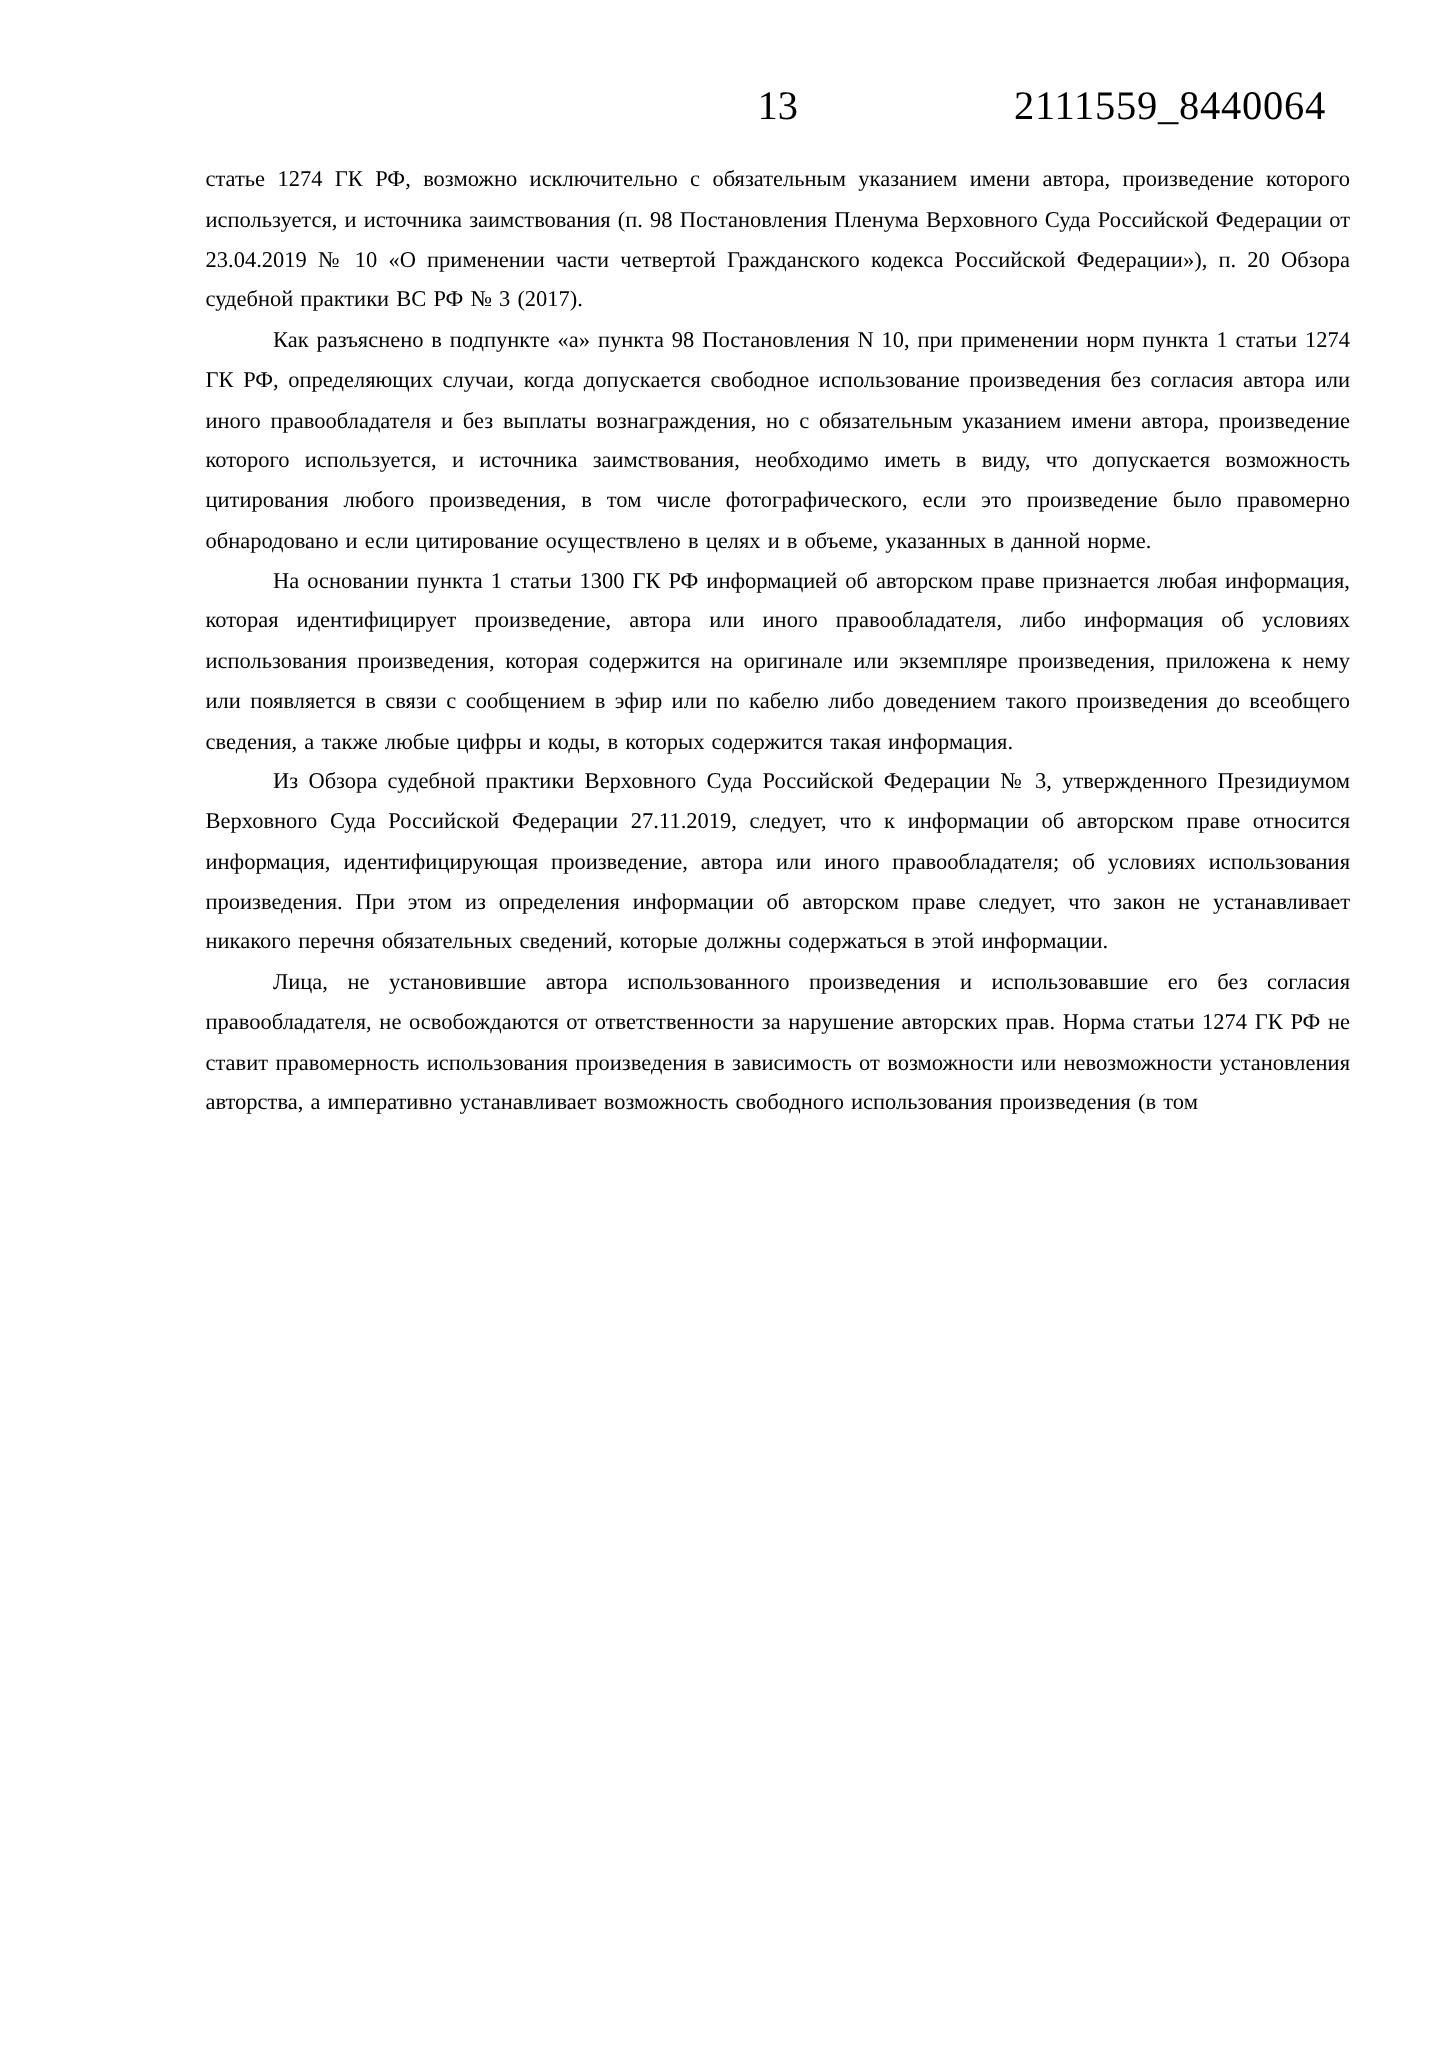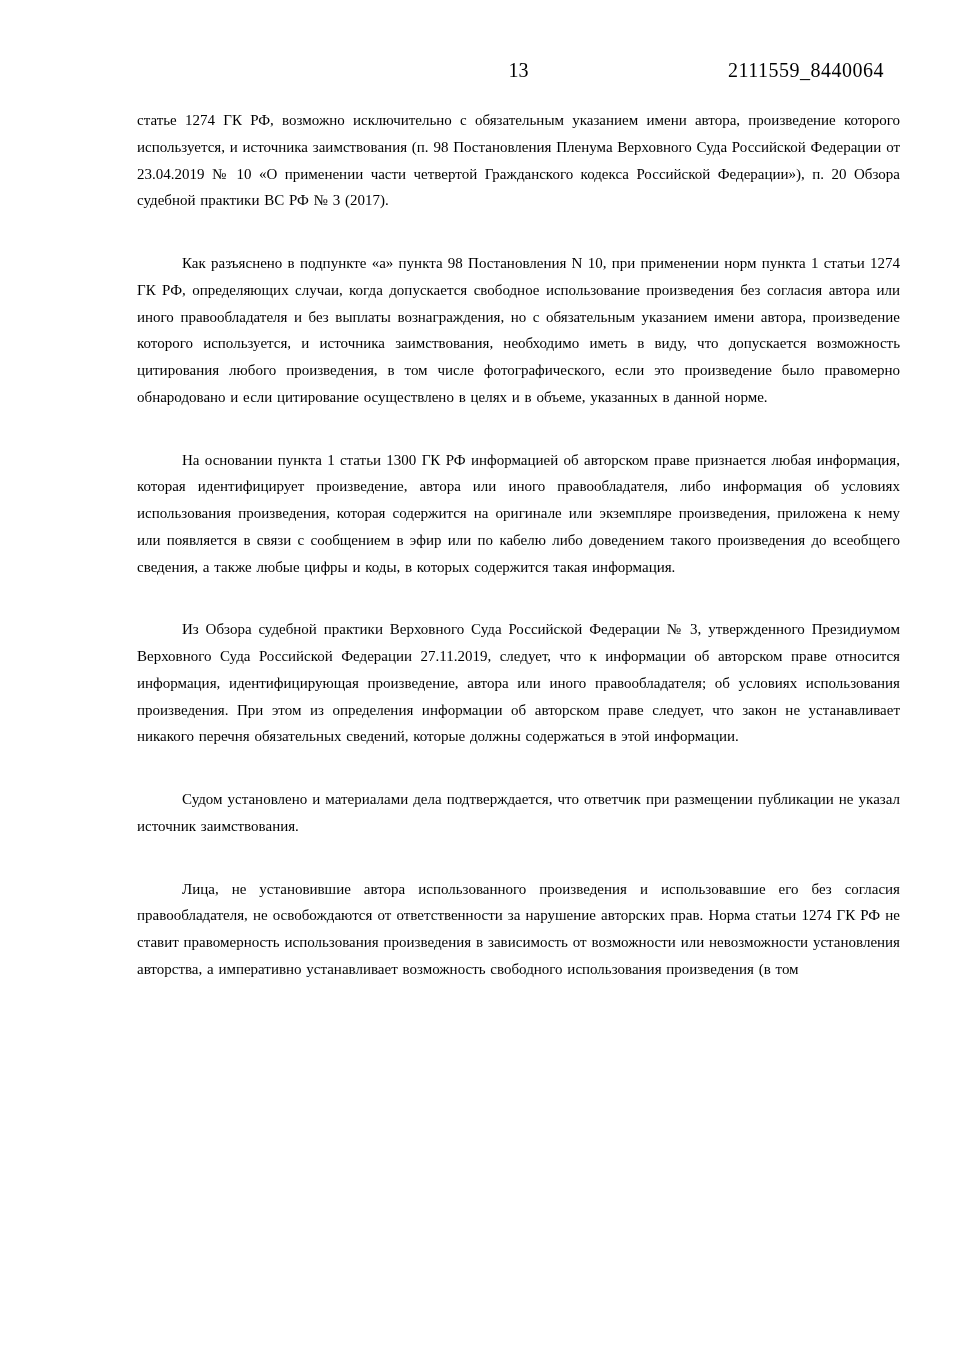--- a/index.html
+++ b/index.html
@@ -15,21 +15,21 @@
     color: #000000;
     font-family: "Liberation Serif", "DejaVu Serif", serif;
     overflow: hidden;
   }
   .header {
     position: absolute;
     top: 57px;
     left: 137px;
     width: 763px;
     height: 26px;
-    font-size: 20px;
+    font-size: 27px;
     line-height: 26px;
   }
   .page-num {
     position: absolute;
     left: 0;
     right: 0;
     text-align: center;
   }
   .doc-id {
     position: absolute;
@@ -47,35 +47,33 @@
     text-align: justify;
     text-align-last: left;
   }
   .body-text p {
     margin: 0;
     padding: 0;
     word-spacing: 1px;
   }
   .body-text p.indent {
     text-indent: 45px;
-    margin-top: 36px;
   }
 </style>
 </head>
 <body>
 
 <div class="page">
 
   <div class="header">
     <span class="page-num">13</span>
     <span class="doc-id">2111559_8440064</span>
   </div>
 
   <div class="body-text">
     <p>статье 1274 ГК РФ, возможно исключительно с обязательным указанием имени автора, произведение которого используется, и источника заимствования (п. 98 Постановления Пленума Верховного Суда Российской Федерации от 23.04.2019 № 10 «О применении части четвертой Гражданского кодекса Российской Федерации»), п. 20 Обзора судебной практики ВС РФ № 3 (2017).</p>
     <p class="indent">Как разъяснено в подпункте «а» пункта 98 Постановления N 10, при применении норм пункта 1 статьи 1274 ГК РФ, определяющих случаи, когда допускается свободное использование произведения без согласия автора или иного правообладателя и без выплаты вознаграждения, но с обязательным указанием имени автора, произведение которого используется, и источника заимствования, необходимо иметь в виду, что допускается возможность цитирования любого произведения, в том числе фотографического, если это произведение было правомерно обнародовано и если цитирование осуществлено в целях и в объеме, указанных в данной норме.</p>
     <p class="indent">На основании пункта 1 статьи 1300 ГК РФ информацией об авторском праве признается любая информация, которая идентифицирует произведение, автора или иного правообладателя, либо информация об условиях использования произведения, которая содержится на оригинале или экземпляре произведения, приложена к нему или появляется в связи с сообщением в эфир или по кабелю либо доведением такого произведения до всеобщего сведения, а также любые цифры и коды, в которых содержится такая информация.</p>
     <p class="indent">Из Обзора судебной практики Верховного Суда Российской Федерации № 3, утвержденного Президиумом Верховного Суда Российской Федерации 27.11.2019, следует, что к информации об авторском праве относится информация, идентифицирующая произведение, автора или иного правообладателя; об условиях использования произведения. При этом из определения информации об авторском праве следует, что закон не устанавливает никакого перечня обязательных сведений, которые должны содержаться в этой информации.</p>
-    <p class="indent">Судом установлено и материалами дела подтверждается, что ответчик при размещении публикации не указал источник заимствования.</p>
     <p class="indent">Лица, не установившие автора использованного произведения и использовавшие его без согласия правообладателя, не освобождаются от ответственности за нарушение авторских прав. Норма статьи 1274 ГК РФ не ставит правомерность использования произведения в зависимость от возможности или невозможности установления авторства, а императивно устанавливает возможность свободного использования произведения (в том</p>
   </div>
 
 </div>
 
 </body></html>

